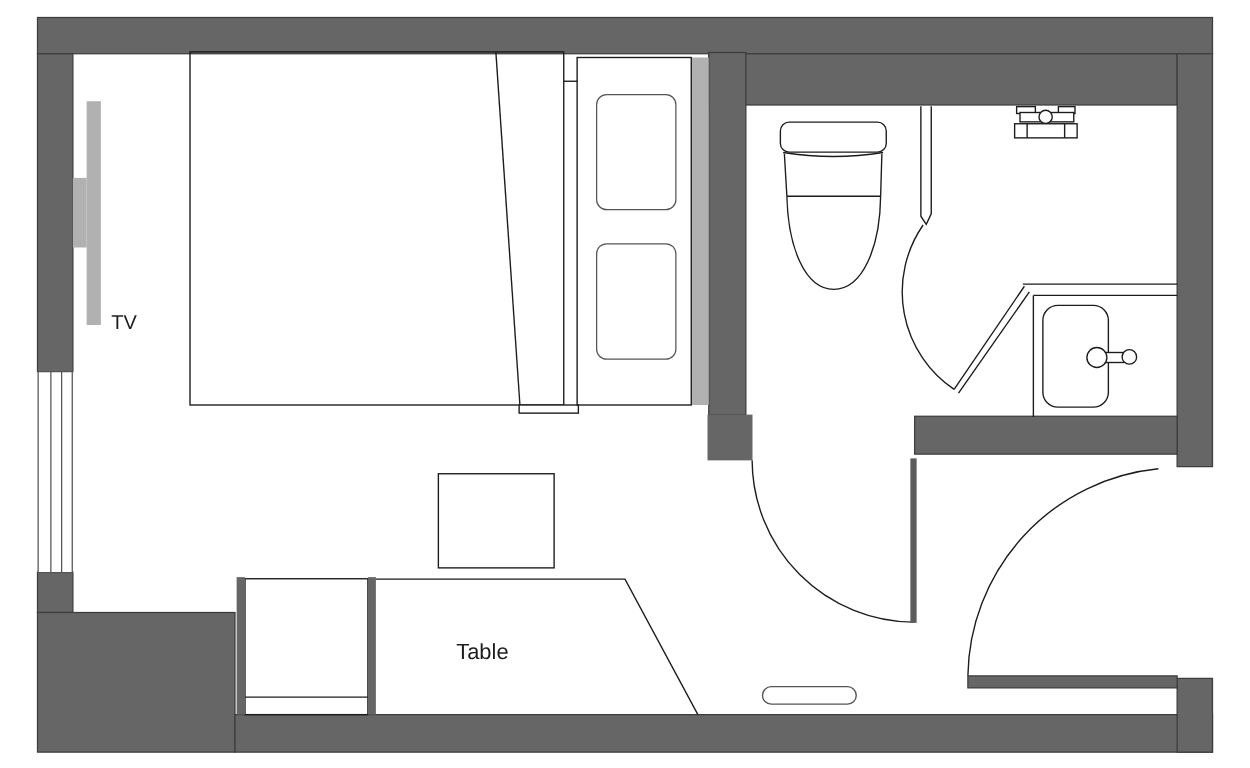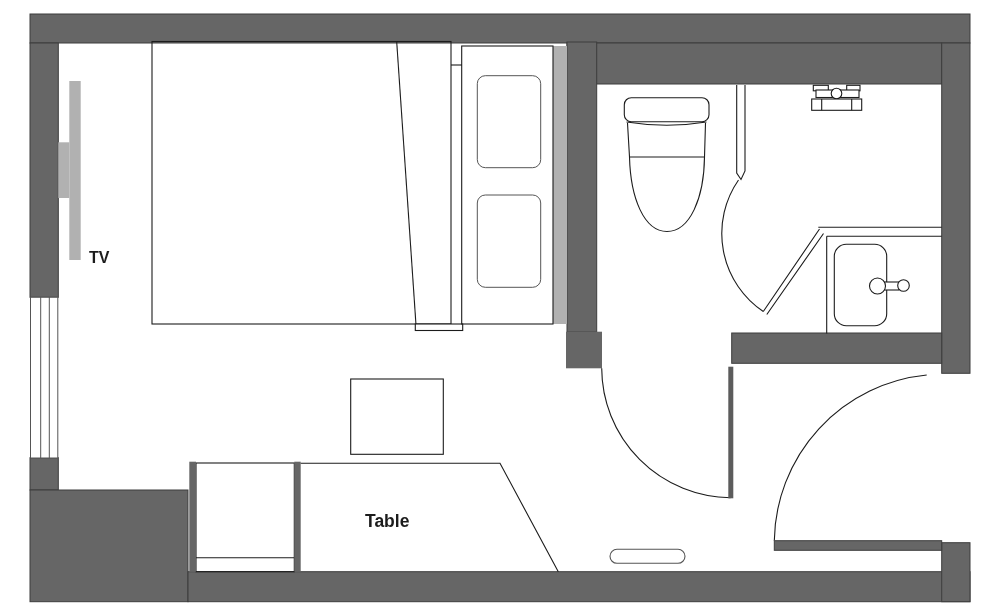--- a/index.html
+++ b/index.html
@@ -1,19 +1,18 @@
 <!DOCTYPE html>
 <html style="--bg: #ffffff; --wall: #666666; --wall-stroke: #3d3d3d; --leaf: #5c5c5c; --light: #b1b1b1; --ink: #1c1c1c; --ink-soft: #555555;"><head>
 <meta charset="utf-8">
 <style>
   html,body{margin:0;padding:0;background:#fff;}
   .plan-wrap{
     position:relative;width:1000px;height:614px;background:var(--bg,#fff);
     font-family:"Liberation Sans","DejaVu Sans",sans-serif;
-    font-weight:bold;
   }
   svg{display:block;}
   .wall{fill:var(--wall,#666666);stroke:var(--wall-stroke,#3d3d3d);stroke-width:1;}
   .wall-plain{fill:var(--wall,#666666);stroke:none;}
   .leaf-dark{fill:var(--leaf,#5c5c5c);stroke:none;}
   .light{fill:var(--light,#b1b1b1);stroke:none;}
   .ln{fill:none;stroke:var(--ink,#1c1c1c);stroke-width:1.1;stroke-linejoin:miter;stroke-linecap:butt;}
   .ln-w{fill:#ffffff;stroke:var(--ink,#1c1c1c);stroke-width:1.1;stroke-linejoin:miter;}
   .ln-soft{fill:none;stroke:var(--ink-soft,#555555);stroke-width:1;}
   .ln-soft-w{fill:#ffffff;stroke:var(--ink-soft,#555555);stroke-width:1.1;}

